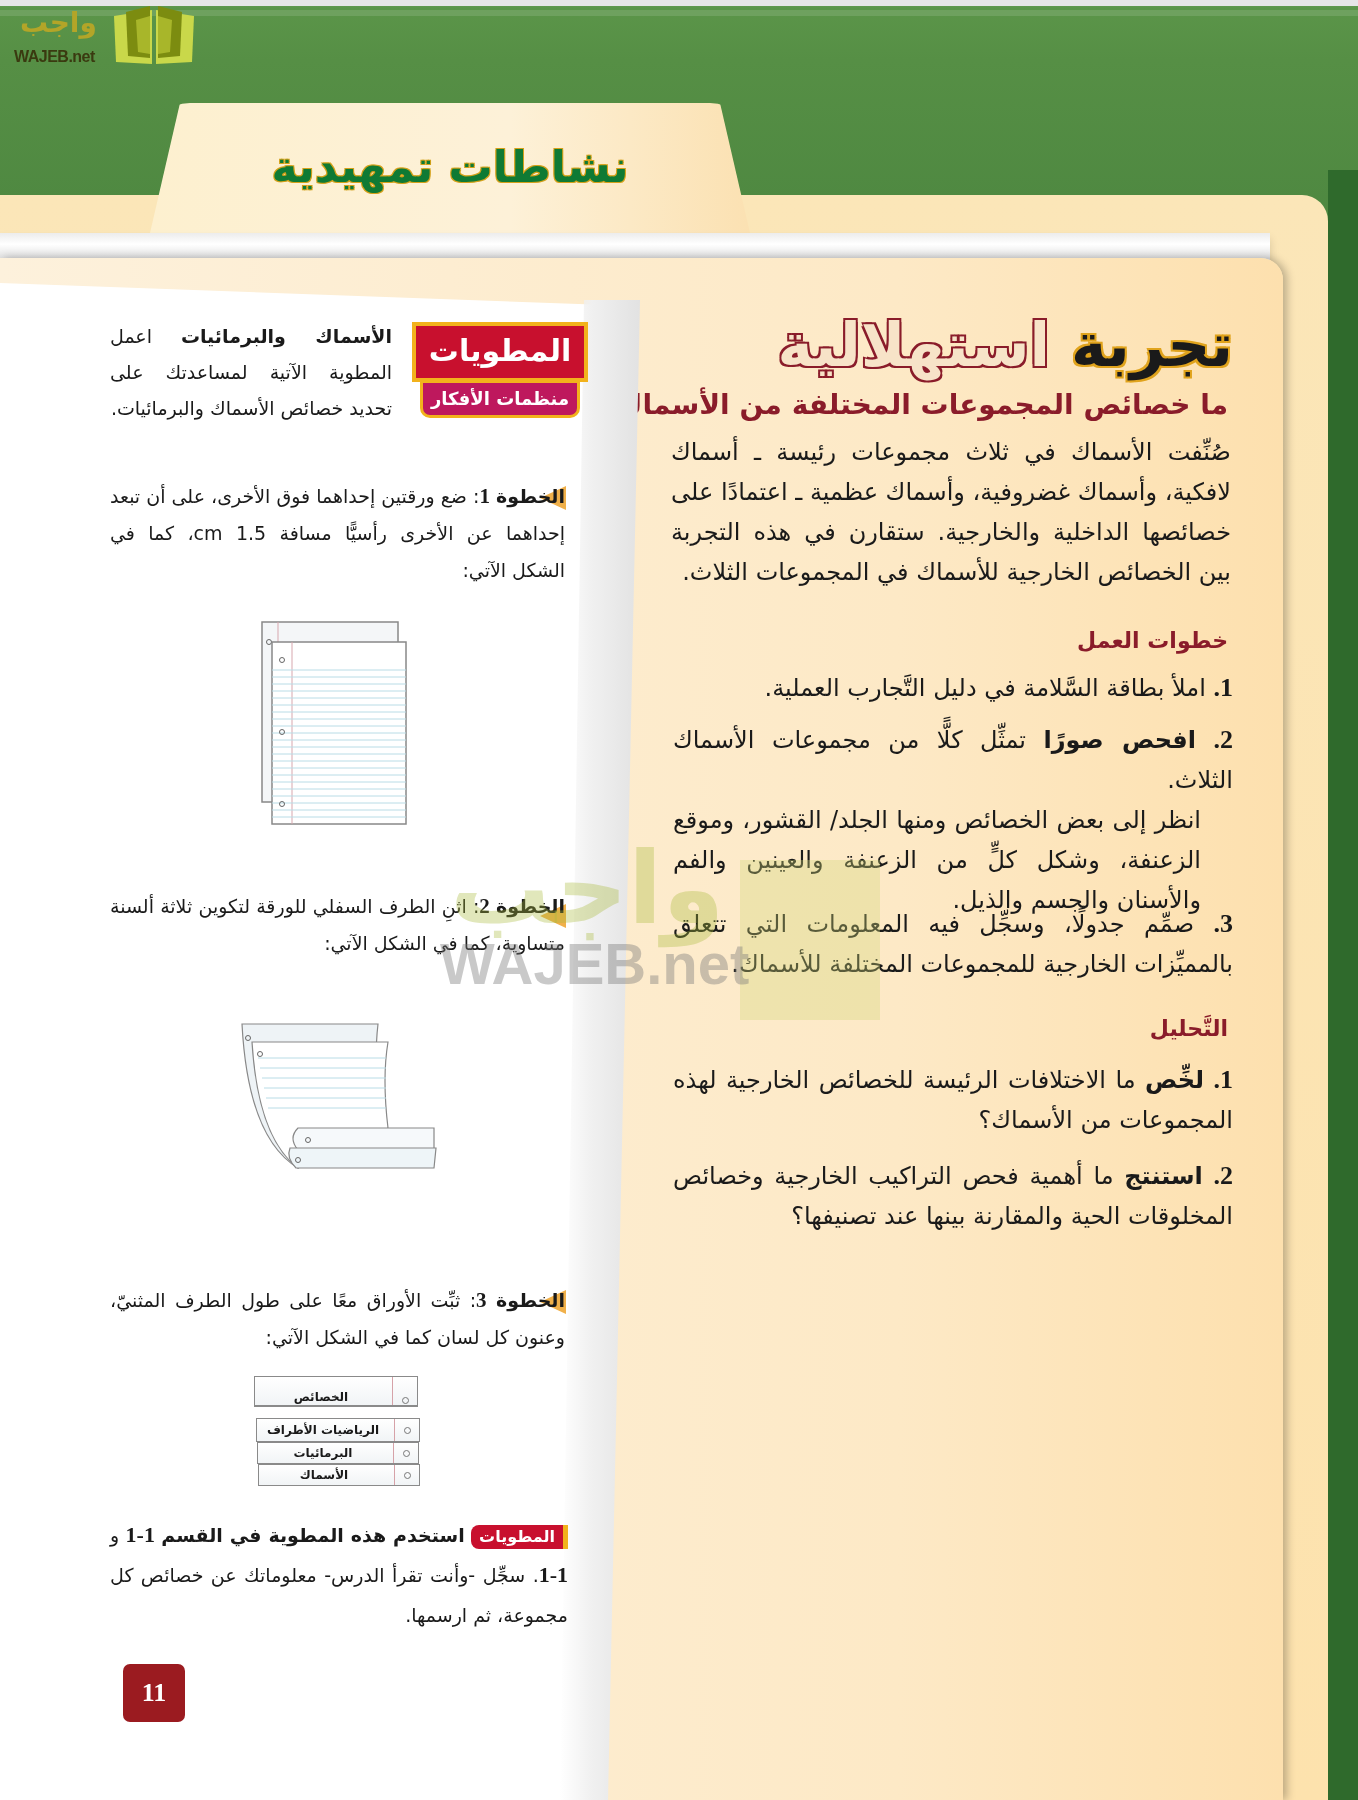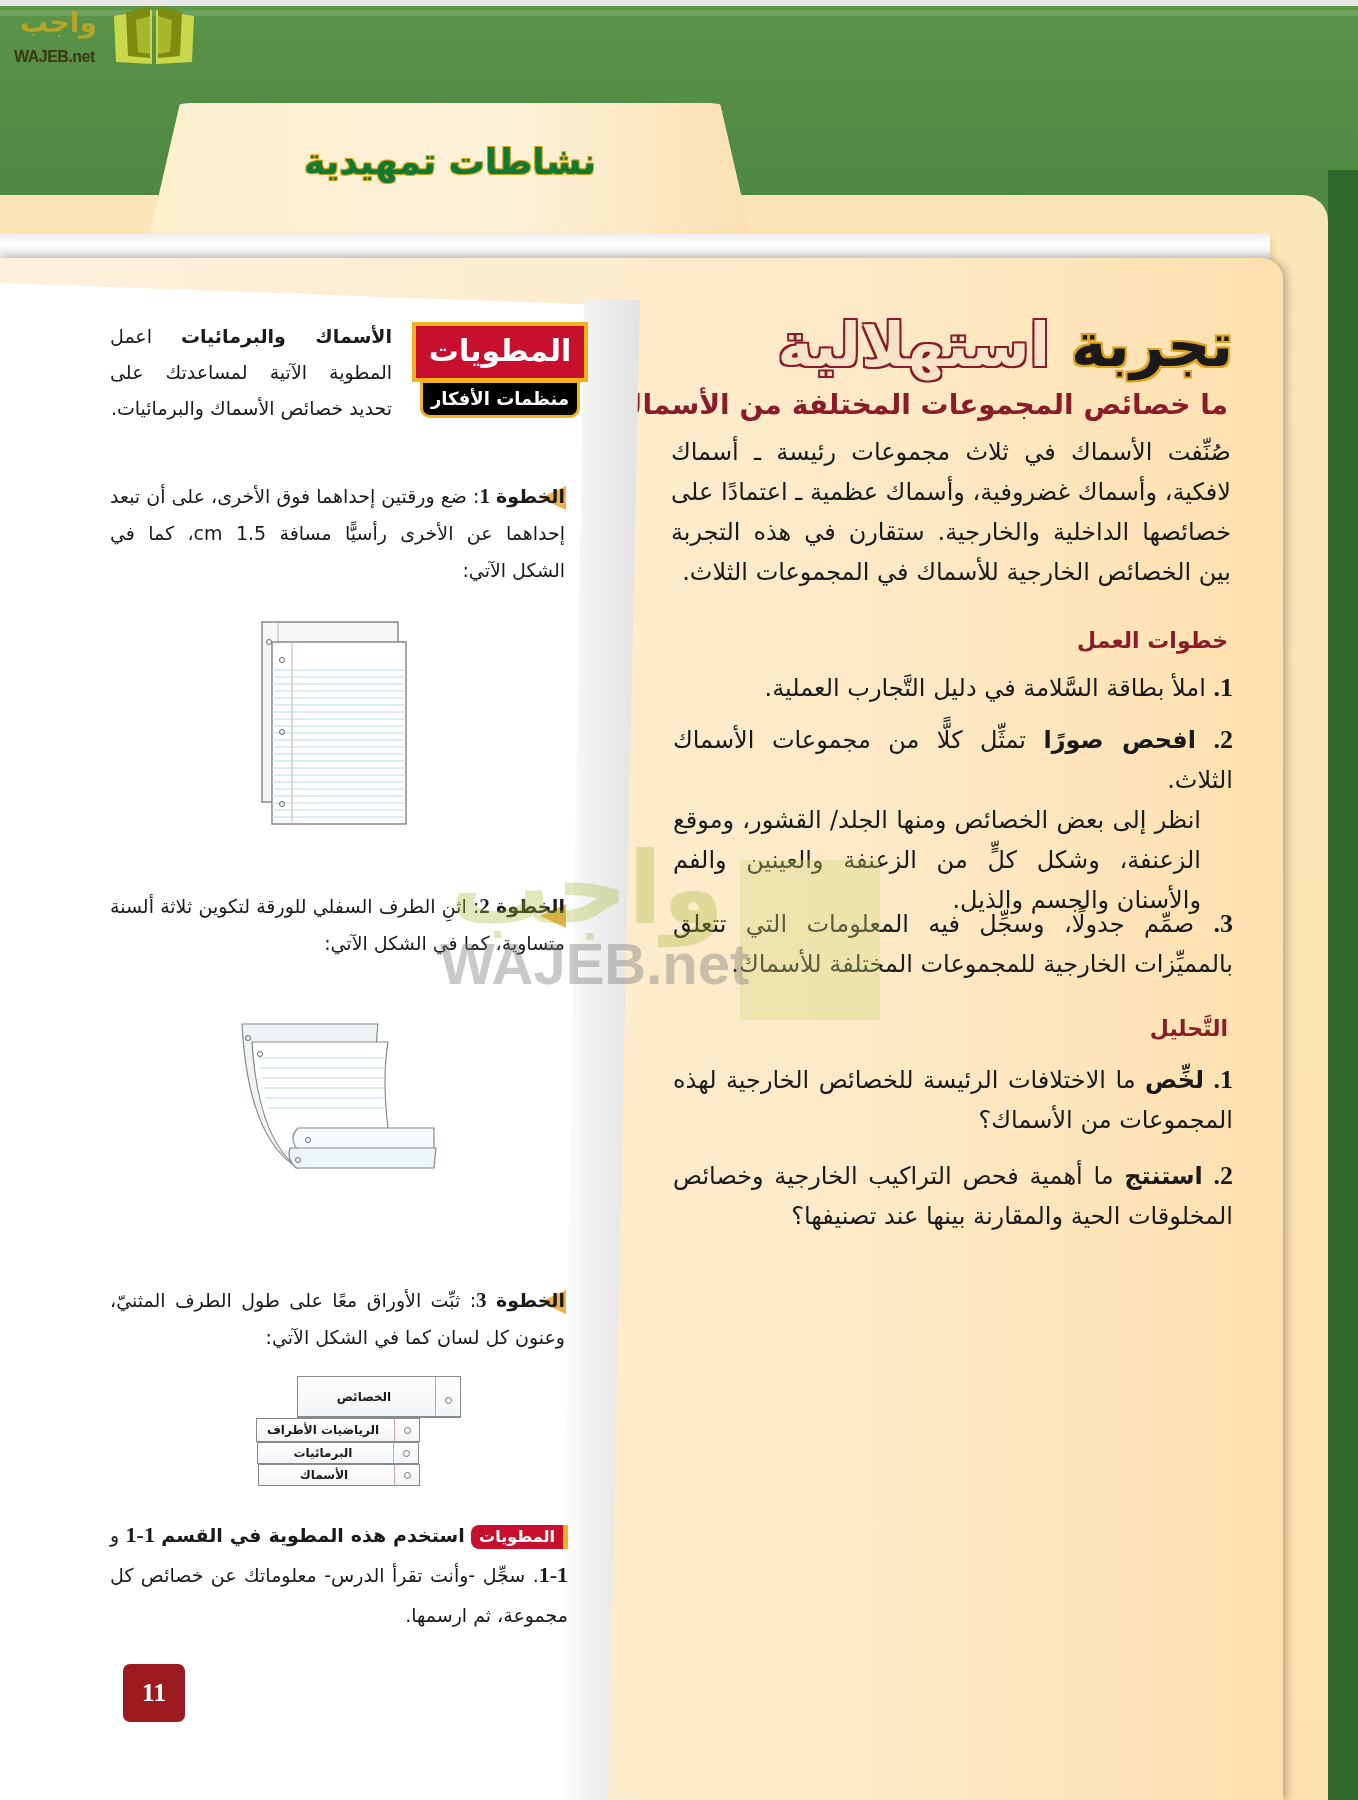--- a/index.html
+++ b/index.html
@@ -15,21 +15,21 @@
     .logo { position: absolute; left: 8px; top: 6px; width: 190px; height: 62px; }
     .logo-ar { position:absolute; left:12px; top:0px; font-family:"DejaVu Sans", sans-serif; font-weight:bold; font-size:28px; color:#b3a528; direction: rtl; }
     .logo-en { position:absolute; left:6px; top:42px; font-family:"Liberation Sans", sans-serif; font-weight:bold; font-size:16px; color:#3a3a10; letter-spacing:-0.5px; }
     .logo-book { position:absolute; left:104px; top:0px; width:84px; height:60px; }
 
     .title-tab { position: absolute; left: 150px; top: 103px; width: 600px; height: 130px;
       border-radius: 40px 40px 0 0;
       background: linear-gradient(90deg, #fdf0cf 0%, #fdf1d8 60%, #fbe1b2 100%);
       clip-path: polygon(5% 0, 95% 0, 100% 100%, 0 100%); }
     .title-text { position:absolute; left:0; width:600px; top:38px; text-align:center;
-      font-family:"DejaVu Sans", sans-serif; font-weight:bold; font-size:36px; color:#0f7a34;
+      font-family:"DejaVu Sans", sans-serif; font-weight:bold; font-size:44px; color:#0f7a34;
       text-shadow: 1px 1px 0 #d4a11a, -1px -1px 0 #d4a11a, 1px -1px 0 #d4a11a, -1px 1px 0 #d4a11a; direction: rtl; }
 
     .sheet-tan { position:absolute; left:0; top:195px; width:1328px; height:1605px;
       background: linear-gradient(180deg, #fbe6b8 0%, #fde2ad 100%); border-radius: 0 26px 0 0; }
     .sheet-tan-strip { position:absolute; left:0; top:233px; width:1270px; height:28px;
       background: linear-gradient(#ececec, #ffffff 40%, #dcdcdc); box-shadow: 0 6px 10px rgba(0,0,0,0.15); }
     .sheet-cream { position:absolute; left:0; top:258px; width:1283px; height:1542px;
       background: linear-gradient(90deg, #fdf1dc 0%, #fde9c6 70%, #fde0ae 100%);
       border-radius: 0 22px 0 0; box-shadow: 4px 0 8px rgba(0,0,0,0.25); }
 
@@ -49,21 +49,21 @@
     .section-head { position:absolute; right:130px; font-weight:bold; font-size:22px; color:#8a1c2a; direction:rtl; }
     .step { position:absolute; right:125px; width:560px; font-size:24px; line-height:40px; direction:rtl; text-align: justify; text-align-last:right; }
     .step .num { font-family:"Liberation Serif", serif; font-weight:bold; font-size:26px; }
     .step b { font-weight: bold; }
     .step .cont { display:block; padding-right: 32px; }
 
     
     .foldable-badge { position:absolute; left:412px; top:322px; width:176px; height:100px; }
     .badge-top { position:absolute; left:0; top:0; width:176px; height:60px; background:#c8102e; border:4px solid #f2b21c;
       color:#fff; font-weight:bold; font-size:30px; text-align:center; line-height:50px; direction:rtl; }
-    .badge-bottom { position:absolute; left:8px; top:58px; width:160px; height:38px; background:#000000; border:3px solid #f2b21c;
+    .badge-bottom { position:absolute; left:8px; top:58px; width:160px; height:38px; background:#be185d; border:3px solid #f2b21c;
       border-radius: 0 0 10px 10px; color:#fff; font-weight:bold; font-size:18px; text-align:center; line-height:32px; direction:rtl; }
     .foldable-intro { position:absolute; left:110px; top:318px; width:282px; font-size:19px; line-height:36px; direction:rtl; text-align:justify; text-align-last:right; }
 
     .fstep { position:absolute; left:110px; width:455px; font-size:19px; line-height:37px; direction:rtl; text-align: justify; text-align-last:right; }
     .fstep b { font-weight:bold; }
     .fstep .n { font-family:"Liberation Serif", serif; font-weight:bold; font-size:21px; }
     .arrow-tri { position:absolute; width:0; height:0; border-top:12px solid transparent; border-bottom:12px solid transparent; border-right:26px solid #f0b04a; }
 
     .fig { position:absolute; }
 
@@ -221,21 +221,21 @@
   <path d="M52 130 L198 130 L196 150 L58 150 Q48 140 52 130 Z" fill="#eef5f8" stroke="#888" stroke-width="1.2"></path>
   <circle cx="60" cy="142" r="2.5" fill="none" stroke="#666"></circle>
 </svg>
 
 <div class="arrow-tri" style="left:540px; top:1290px;"></div>
 <div class="fstep" style="top:1282px;">
   <b>الخطوة</b> <span class="n">3</span>: <span>ثبِّت الأوراق معًا على طول الطرف المثنيّ، وعنون كل لسان كما في الشكل الآتي:</span>
 </div>
 
 <div class="table-fig">
-  <div class="tab-row" style="left:0; top:0; width:164px; height:42px; line-height:40px; border-bottom-width:2px;margin-left:43px;">
+  <div class="tab-row" style="left:0; top:0; width:164px; height:31px; line-height:40px; border-bottom-width:2px;">
     <span class="lbl" style="top:8px; line-height:24px;">الخصائص</span>
       <span class="margin"></span>
       <span class="hole" style="top:20px;"></span>
   </div>
   <div class="tab-row" style="left:2px; top:42px; width:164px; height:24px; line-height:22px;">
     <span class="lbl">الرياضيات الأطراف الأولية</span>
       <span class="margin"></span>
       <span class="hole" style="top:8px;"></span>
   </div>
   <div class="tab-row" style="left:3px; top:66px; width:162px; height:22px; line-height:20px;">

